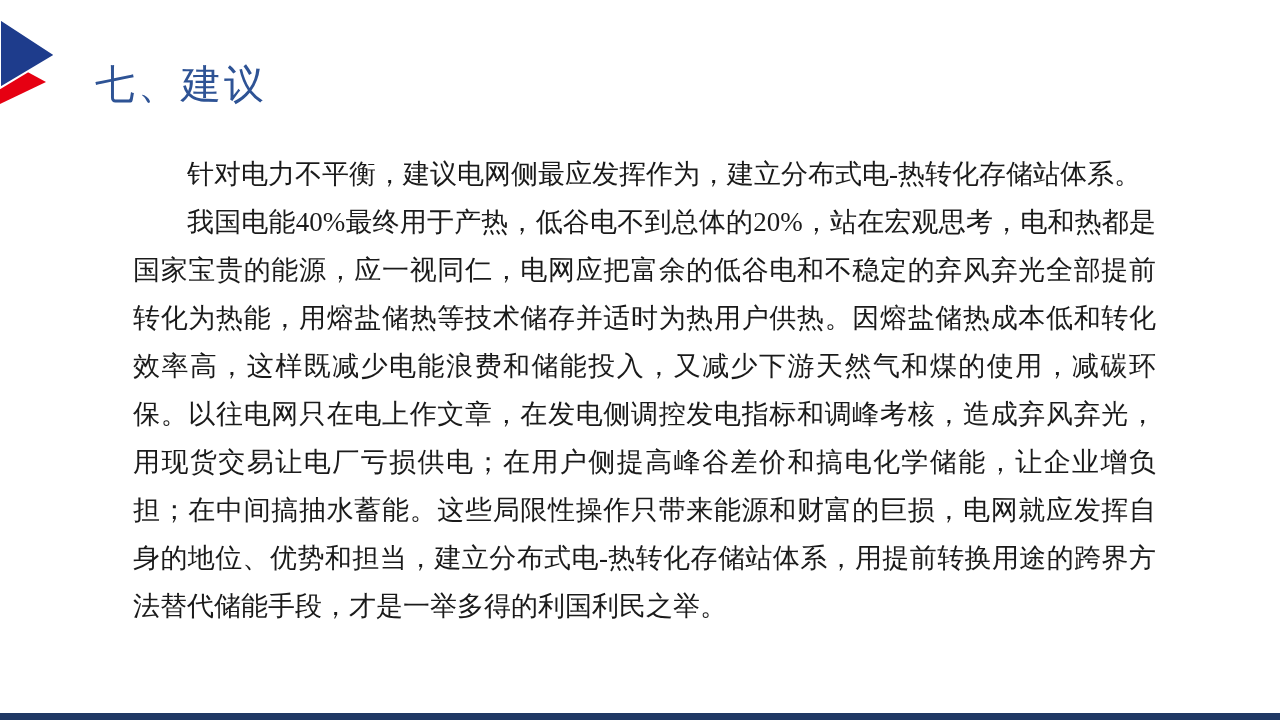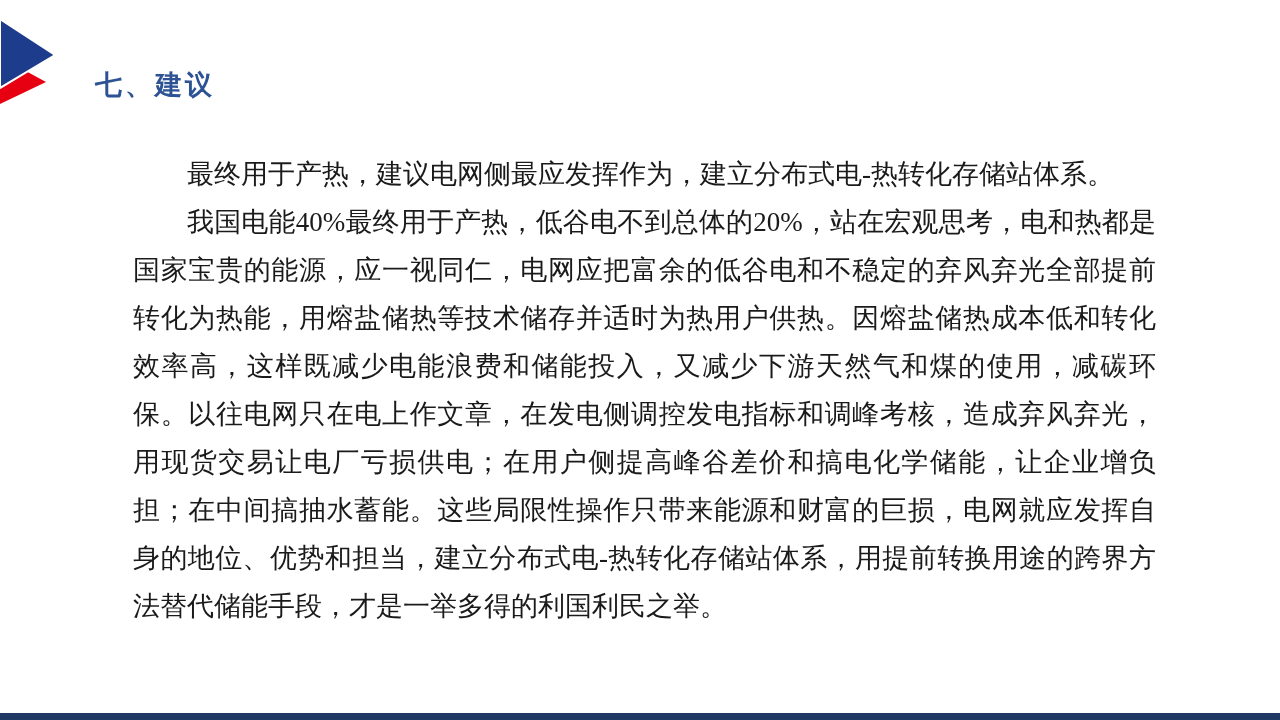--- a/index.html
+++ b/index.html
@@ -19,25 +19,25 @@
     position: absolute;
     top: 0;
     left: 0;
     width: 120px;
     height: 120px;
   }
   .slide-title {
     position: absolute;
     top: 62px;
     left: 95px;
-    font-size: 27px;
+    font-size: 40px;
     line-height: 46px;
     color: #2E5395;
     letter-spacing: 3px;
-    font-weight: 700;
+    font-weight: 400;
     white-space: nowrap;
   }
   .body-text {
     position: absolute;
     top: 150px;
     left: 133px;
     width: 1023px;
     font-size: 27px;
     line-height: 48px;
     color: #1a1a1a;
@@ -63,19 +63,19 @@
 <div class="slide">
 
   <svg class="corner-decoration" viewBox="0 0 120 120" xmlns="http://www.w3.org/2000/svg">
     <polygon points="0,57 46,82 0,104" fill="#E60012"></polygon>
     <polygon points="0,19 55,55 0,88" stroke="#ffffff" stroke-width="2" fill="#1E3C8C"></polygon>
   </svg>
 
   <div class="slide-title">七、建议</div>
 
   <div class="body-text">
-    <p>最终用于产热，建议电网侧最应发挥作为，建立分布式电-热转化存储站体系。</p>
+    <p>针对电力不平衡，建议电网侧最应发挥作为，建立分布式电-热转化存储站体系。</p>
     <p>我国电能40%最终用于产热，低谷电不到总体的20%，站在宏观思考，电和热都是国家宝贵的能源，应一视同仁，电网应把富余的低谷电和不稳定的弃风弃光全部提前转化为热能，用熔盐储热等技术储存并适时为热用户供热。因熔盐储热成本低和转化效率高，这样既减少电能浪费和储能投入，又减少下游天然气和煤的使用，减碳环保。以往电网只在电上作文章，在发电侧调控发电指标和调峰考核，造成弃风弃光，用现货交易让电厂亏损供电；在用户侧提高峰谷差价和搞电化学储能，让企业增负担；在中间搞抽水蓄能。这些局限性操作只带来能源和财富的巨损，电网就应发挥自身的地位、优势和担当，建立分布式电-热转化存储站体系，用提前转换用途的跨界方法替代储能手段，才是一举多得的利国利民之举。</p>
   </div>
 
   <div class="footer-bar"></div>
 
 </div>
 
 </body></html>

